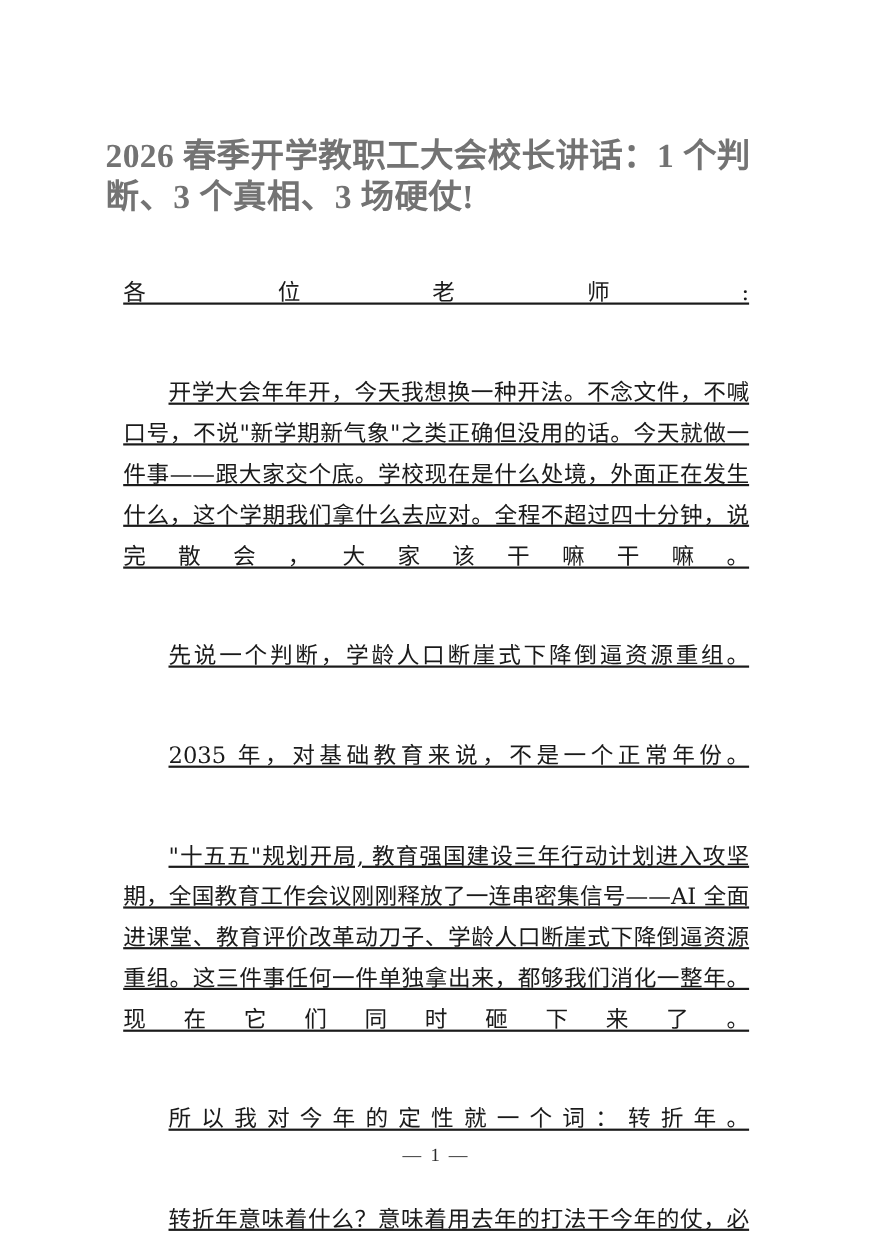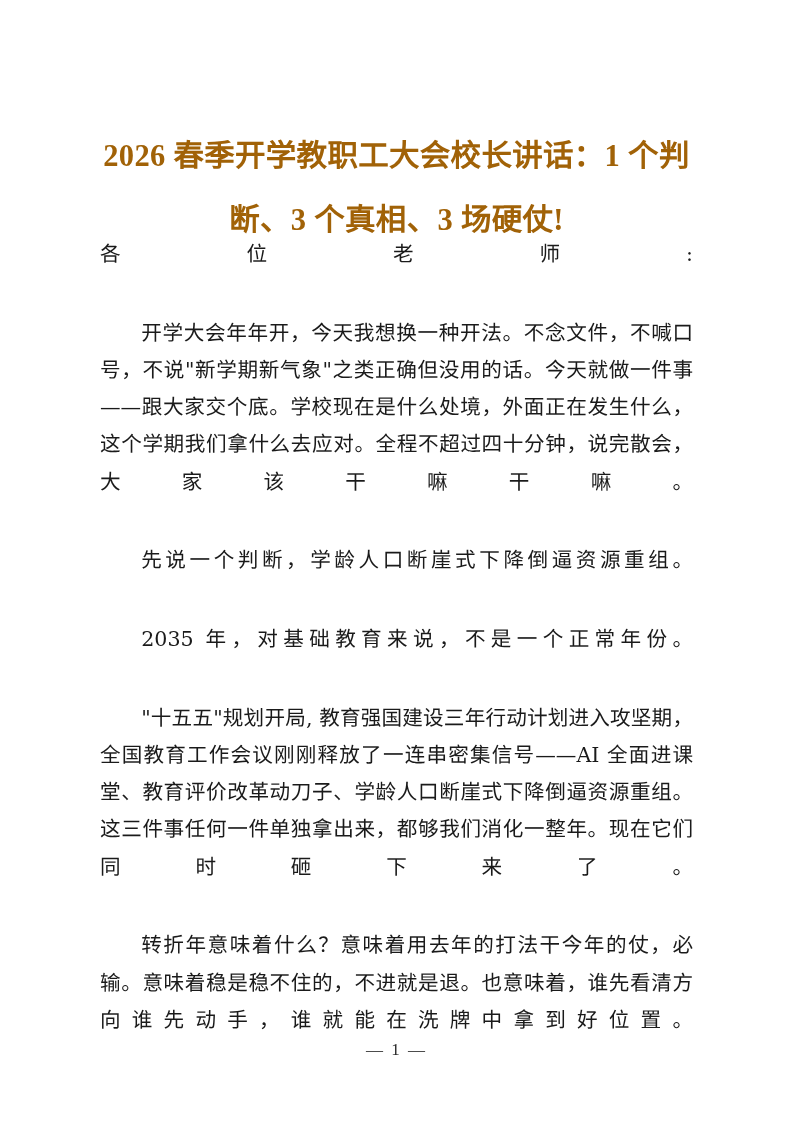--- a/index.html
+++ b/index.html
@@ -22,49 +22,50 @@
     inset: 0;
     background: #ffffff;
   }
 
   
   .doc-title {
     position: absolute;
     left: 96px;
     top: 104px;
     width: 601px;
-    text-align: center;
+    text-align: left;
     font-family: "Liberation Serif", "DejaVu Serif", serif;
     font-weight: 700;
     font-size: 30.5px;
-    line-height: 64px;
+    line-height: 37px;
     letter-spacing: 0.3px;
-    color: #a16207;
+    color: #737373;
     word-break: break-all;
   }
 
   
   .doc-body {
     position: absolute;
     left: 96px;
     top: 232px;
     width: 601px;
     font-family: "DejaVu Serif", "Liberation Serif", serif;
     font-size: 20.6px;
     line-height: 37.3px;
     color: #1a1a1a;
     text-align: justify;
     text-justify: inter-character;
     word-break: break-all;
   }
   .doc-body p {
-    margin: 4px;
+    margin: 16px;
     text-align: justify;
     text-justify: inter-character;
     word-break: break-all;
+    text-decoration: underline;
     
   }
   .doc-body p.indent {
     text-indent: 2em;
   }
   .doc-body p.noindent {
     text-indent: 0;
   }
 
   
@@ -98,20 +99,21 @@
     <p class="noindent">各位老师:</p>
 
     <p class="indent">开学大会年年开，今天我想换一种开法。不念文件，不喊口号，不说"新学期新气象"之类正确但没用的话。今天就做一件事——跟大家交个底。学校现在是什么处境，外面正在发生什么，这个学期我们拿什么去应对。全程不超过四十分钟，说完散会，大家该干嘛干嘛。</p>
 
     <p class="indent">先说一个判断，学龄人口断崖式下降倒逼资源重组。</p>
 
     <p class="indent">2035 年，对基础教育来说，不是一个正常年份。</p>
 
     <p class="indent">"十五五"规划开局, 教育强国建设三年行动计划进入攻坚期，全国教育工作会议刚刚释放了一连串密集信号——AI 全面进课堂、教育评价改革动刀子、学龄人口断崖式下降倒逼资源重组。这三件事任何一件单独拿出来，都够我们消化一整年。现在它们同时砸下来了。</p>
 
+    <p class="indent">所以我对今年的定性就一个词：转折年。</p>
 
     <p class="indent">转折年意味着什么？意味着用去年的打法干今年的仗，必输。意味着稳是稳不住的，不进就是退。也意味着，谁先看清方向谁先动手，谁就能在洗牌中拿到好位置。</p>
 
   </div>
 
   <div class="page-number">— 1 —</div>
 
 </div>
 
 </body></html>

